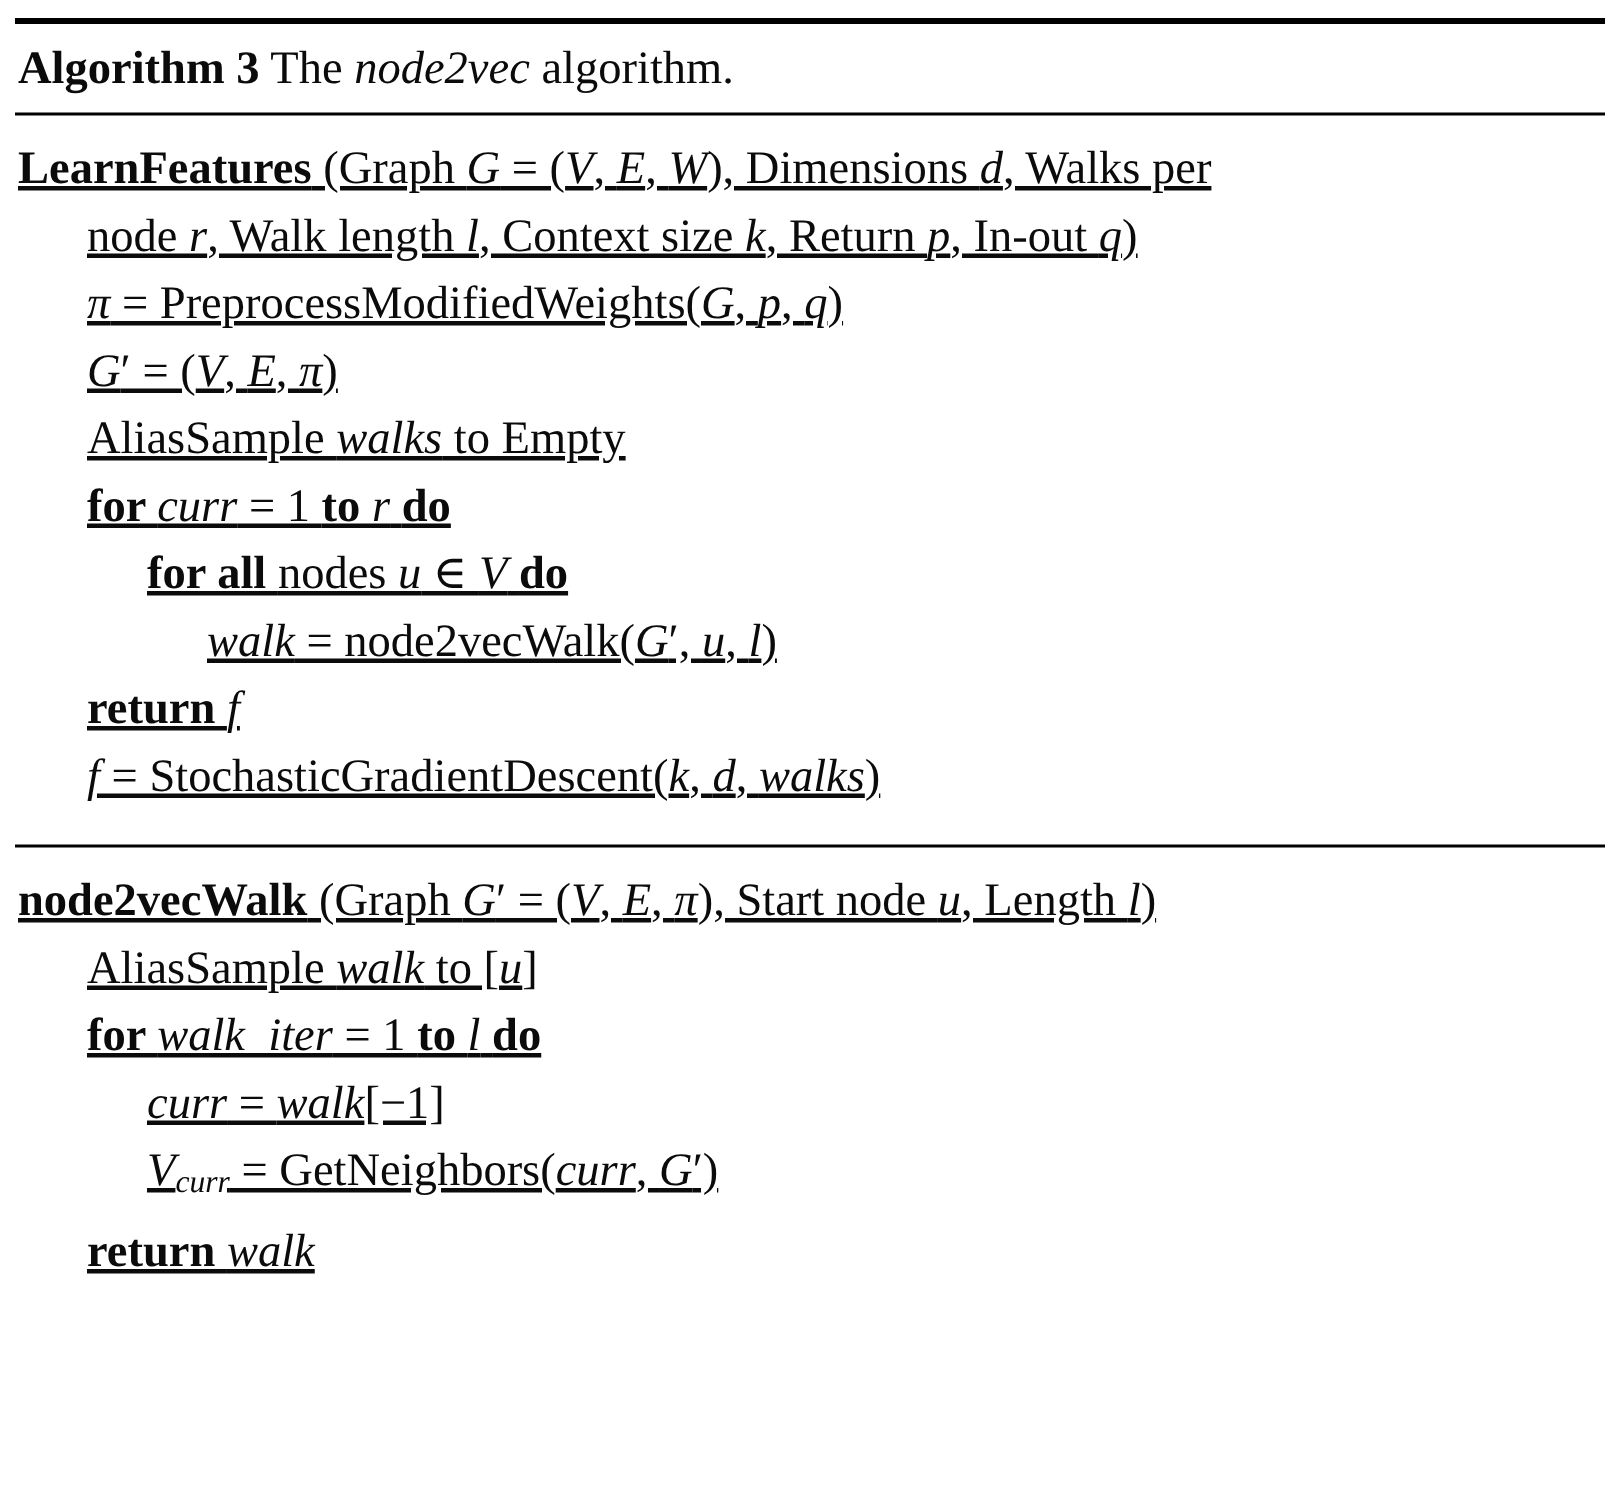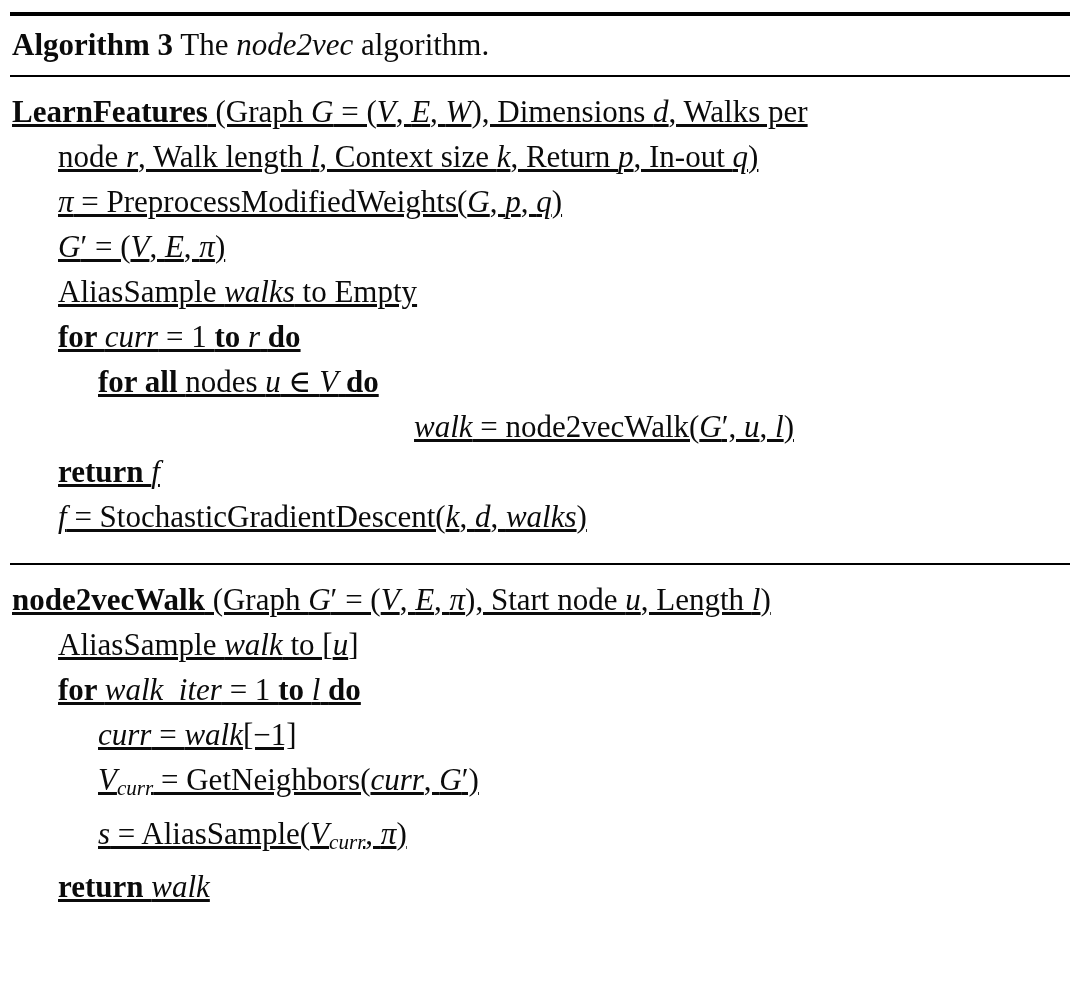--- a/index.html
+++ b/index.html
@@ -26,21 +26,21 @@
   .code.first  { padding: 12px 0 24px 0; }
   .code.second { padding: 12px 0 8px 0; }
   .code-line {
     line-height: 45px;
     white-space: nowrap;
     text-decoration: underline;
   }
   .ind0 { padding-left: 2px; }
   .ind1 { padding-left: 48px; }
   .ind2 { padding-left: 88px; }
-  .ind3 { padding-left: 128px; text-align: center; }
+  .ind3 { padding-left: 128px; }
   .sr { font-style: normal; font-weight: normal; }
   .sb { font-weight: bold; }
   .si { font-style: italic; }
   .ssub {
     font-style: italic;
     font-size: 0.68em;
     vertical-align: -0.22em;
   }
 </style>
 </head>
@@ -62,17 +62,16 @@
       <div class="code-line ind1"><span class="sb">return </span><span class="si">f</span></div>
       <div class="code-line ind1"><span class="si">f</span><span class="sr"> = StochasticGradientDescent(</span><span class="si">k</span><span class="sr">, </span><span class="si">d</span><span class="sr">, </span><span class="si">walks</span><span class="sr">)</span></div>
     </div>
   <div class="rule-thin"></div>
   <div class="code second">
       <div class="code-line ind0"><span class="sb">node2vecWalk</span><span class="sr"> (Graph </span><span class="si">G</span><span class="sr">′ = (</span><span class="si">V</span><span class="sr">, </span><span class="si">E</span><span class="sr">, </span><span class="si">π</span><span class="sr">), Start node </span><span class="si">u</span><span class="sr">, Length </span><span class="si">l</span><span class="sr">)</span></div>
       <div class="code-line ind1"><span class="sr">AliasSample </span><span class="si">walk</span><span class="sr"> to [</span><span class="si">u</span><span class="sr">]</span></div>
       <div class="code-line ind1"><span class="sb">for </span><span class="si">walk_iter</span><span class="sr"> = 1 </span><span class="sb">to </span><span class="si">l</span><span class="sr"> </span><span class="sb">do</span></div>
       <div class="code-line ind2"><span class="si">curr</span><span class="sr"> = </span><span class="si">walk</span><span class="sr">[−1]</span></div>
       <div class="code-line ind2"><span class="si">V</span><span class="ssub">curr</span><span class="sr"> = GetNeighbors(</span><span class="si">curr</span><span class="sr">, </span><span class="si">G</span><span class="sr">′)</span></div>
-      <div class="code-line ind2"><span class="si">s</span><span class="sr"> = AliasSample(</span><span class="si">V</span><span class="ssub">curr</span><span class="sr">, </span><span class="si">π</span><span class="sr">)</span></div>
       <div class="code-line ind1"><span class="sb">return </span><span class="si">walk</span></div>
     </div>
 
 </div>
 
 </body></html>

